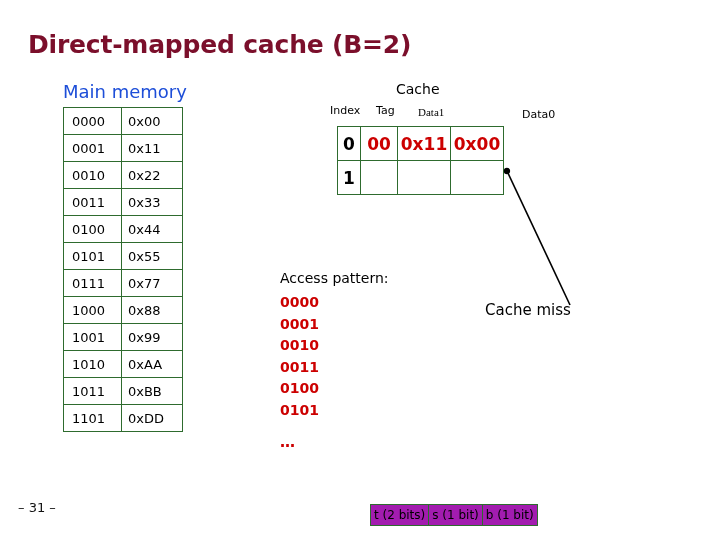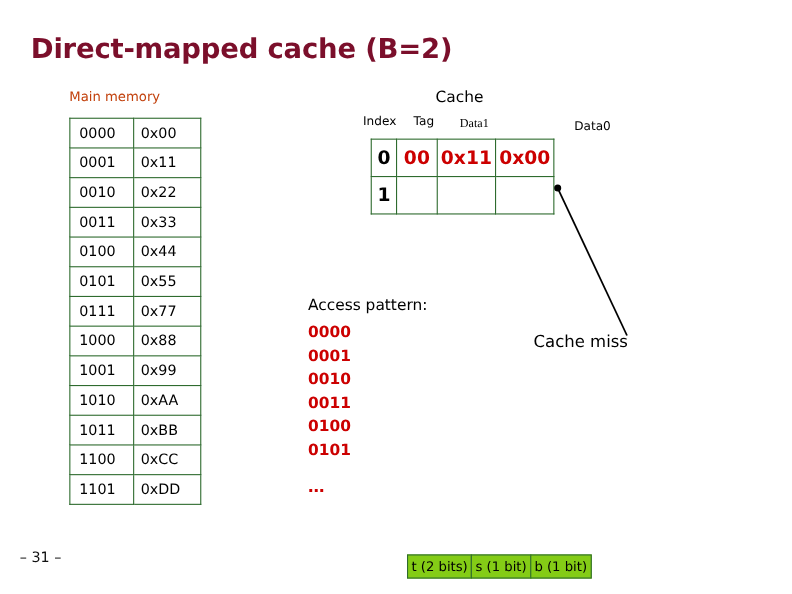--- a/index.html
+++ b/index.html
@@ -36,22 +36,22 @@
     font-size: 13px;
     color: #111111;
     white-space: nowrap;
   }
 
   
   .mm-label {
     position: absolute;
     left: 63px;
     top: 81px;
-    font-size: 12px;
-    color: #c2410c;
+    font-size: 18px;
+    color: #1d4ed8;
     white-space: nowrap;
   }
   .mm-table {
     position: absolute;
     left: 63px;
     top: 107px;
     width: 120px;
     border-collapse: collapse;
   }
   .mm-table td {
@@ -168,21 +168,21 @@
   .bits .cell {
     border: 1px solid #2e6b2e;
     height: 20px;
     font-size: 12px;
     color: #000000;
     display: flex;
     align-items: center;
     justify-content: center;
     padding: 0 3px;
     margin-left: -1px;
-    background: #84cc16;
+    background: #a21caf;
     white-space: nowrap;
   }
   .bits .cell:first-child { margin-left: 0; }
 </style>
 </head>
 <body>
 
 <div id="root">
 
   <div class="title">Direct-mapped cache (B=2)</div>
@@ -227,24 +227,20 @@
           <td class="mm-addr">1001</td>
           <td class="mm-val">0x99</td>
         </tr>
         <tr>
           <td class="mm-addr">1010</td>
           <td class="mm-val">0xAA</td>
         </tr>
         <tr>
           <td class="mm-addr">1011</td>
           <td class="mm-val">0xBB</td>
-        </tr>
-        <tr>
-          <td class="mm-addr">1100</td>
-          <td class="mm-val">0xCC</td>
         </tr>
         <tr>
           <td class="mm-addr">1101</td>
           <td class="mm-val">0xDD</td>
         </tr>
       </tbody>
   </table>
 
   <div class="cache-label">Cache</div>
   <div class="cache-head ch-index">Index</div>

